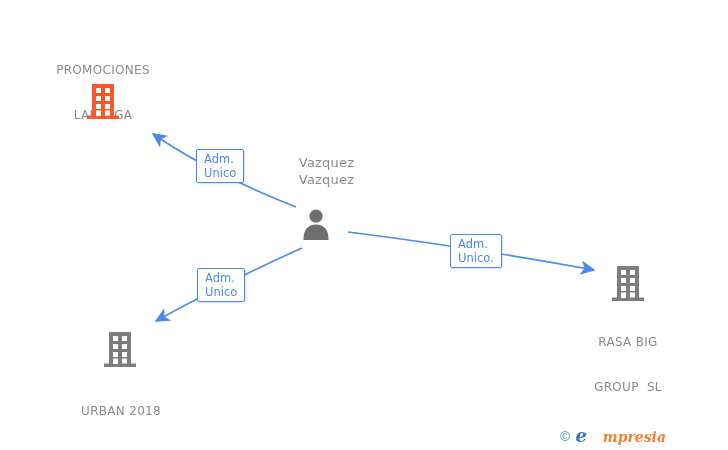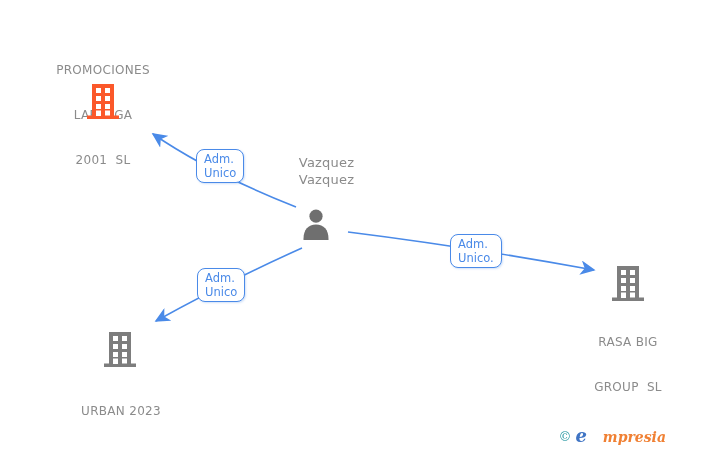--- a/index.html
+++ b/index.html
@@ -44,21 +44,21 @@
   }
 
   .label-line { display: block; }
 
   .node-icon { position: absolute; }
 
   .edge-label {
     position: absolute;
     background: #ffffff;
     border: 1.5px solid #4a8ae8;
-    border-radius: 8px;
+    border-radius: 2px;
     color: #4a8ae8;
     font-size: 11.5px;
     line-height: 14px;
     padding: 2px 7px;
     text-align: left;
     box-shadow: 1px 1px 2px rgba(74, 138, 232, 0.25);
   }
 
   .watermark {
     position: absolute;
@@ -100,21 +100,20 @@
     </defs>
     <path d="M296,207 Q210,173 153,134" fill="none" stroke="#4a8ae8" stroke-width="1.6" marker-end="url(#arrow)"></path>
     <path d="M302,248 Q224,283 156,321" fill="none" stroke="#4a8ae8" stroke-width="1.6" marker-end="url(#arrow)"></path>
     <path d="M348,232 Q468,247 594,270" fill="none" stroke="#4a8ae8" stroke-width="1.6" marker-end="url(#arrow)"></path>
   </svg>
 
   <div class="node">
     <div class="company-label" style="left:28px; top:33px;">
       <span class="label-line">PROMOCIONES</span>
       <span class="label-line">LABEAGA</span>
-      <span class="label-line">2001  SL</span>
     </div>
     <span class="node-icon" style="left:87px; top:84px;">
       <svg width="32" height="35" viewBox="0 0 32 35">
         <rect x="0" y="31.5" width="32" height="3.5" fill="#fb582a"></rect>
         <rect x="5" y="0" width="22" height="32" fill="#fb582a"></rect>
         <rect x="9" y="4" width="5" height="5" fill="#ffffff"></rect>
         <rect x="18" y="4" width="5" height="5" fill="#ffffff"></rect>
         <rect x="9" y="12" width="5" height="5" fill="#ffffff"></rect>
         <rect x="18" y="12" width="5" height="5" fill="#ffffff"></rect>
         <rect x="9" y="20" width="5" height="5" fill="#ffffff"></rect>
@@ -147,21 +146,21 @@
         <rect x="18" y="4" width="5" height="5" fill="#ffffff"></rect>
         <rect x="9" y="12" width="5" height="5" fill="#ffffff"></rect>
         <rect x="18" y="12" width="5" height="5" fill="#ffffff"></rect>
         <rect x="9" y="20" width="5" height="5" fill="#ffffff"></rect>
         <rect x="18" y="20" width="5" height="5" fill="#ffffff"></rect>
         <rect x="9" y="26.5" width="5" height="5.5" fill="#ffffff"></rect>
         <rect x="18" y="26.5" width="5" height="5" fill="#ffffff"></rect>
       </svg>
     </span>
     <div class="company-label" style="left:46px; top:374px;">
-      <span class="label-line">URBAN 2023</span>
+      <span class="label-line">URBAN 2018</span>
       <span class="label-line">SL</span>
     </div>
   </div>
 
   <div class="node">
     <span class="node-icon" style="left:612px; top:266px;">
       <svg width="32" height="35" viewBox="0 0 32 35">
         <rect x="0" y="31.5" width="32" height="3.5" fill="#7d7d7d"></rect>
         <rect x="5" y="0" width="22" height="32" fill="#7d7d7d"></rect>
         <rect x="9" y="4" width="5" height="5" fill="#ffffff"></rect>

